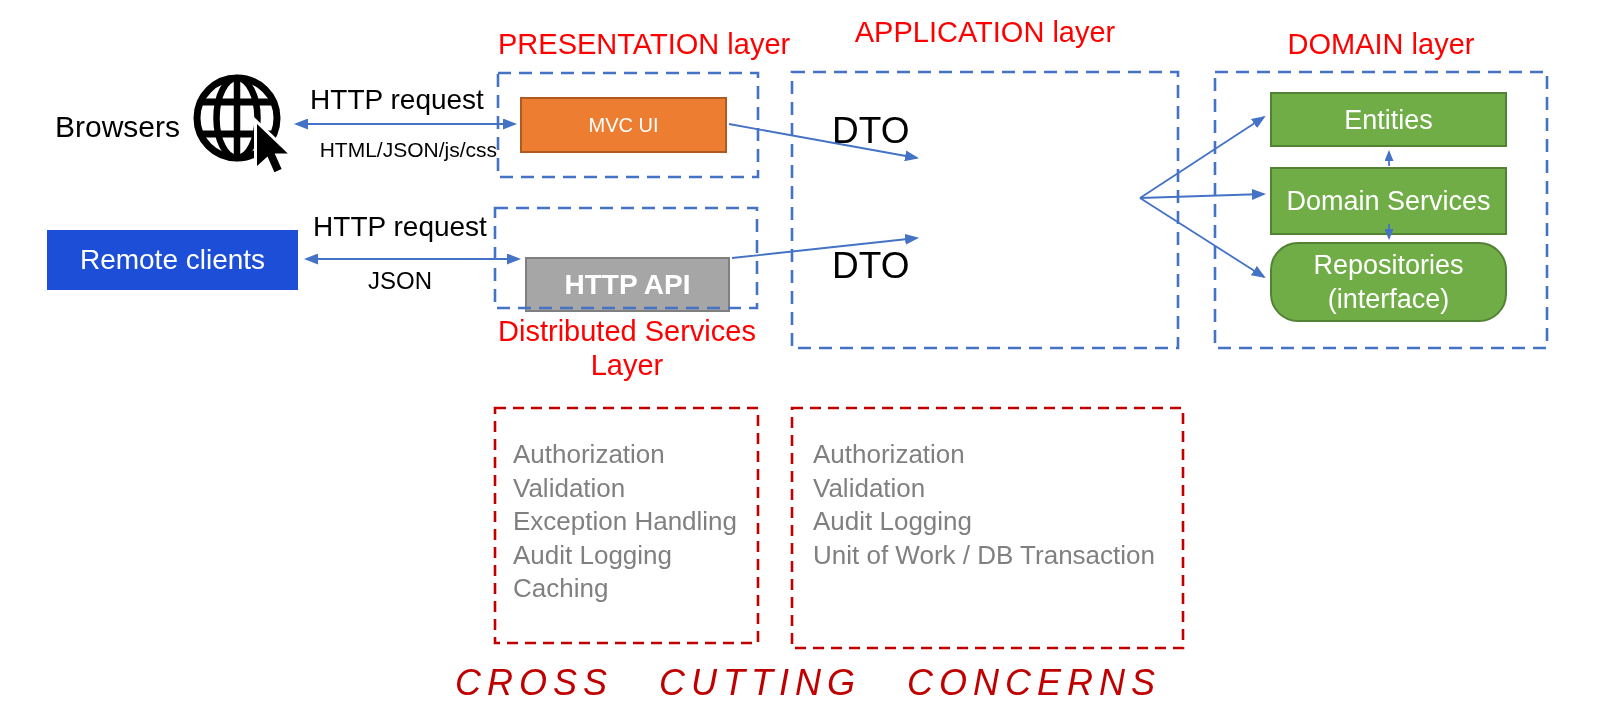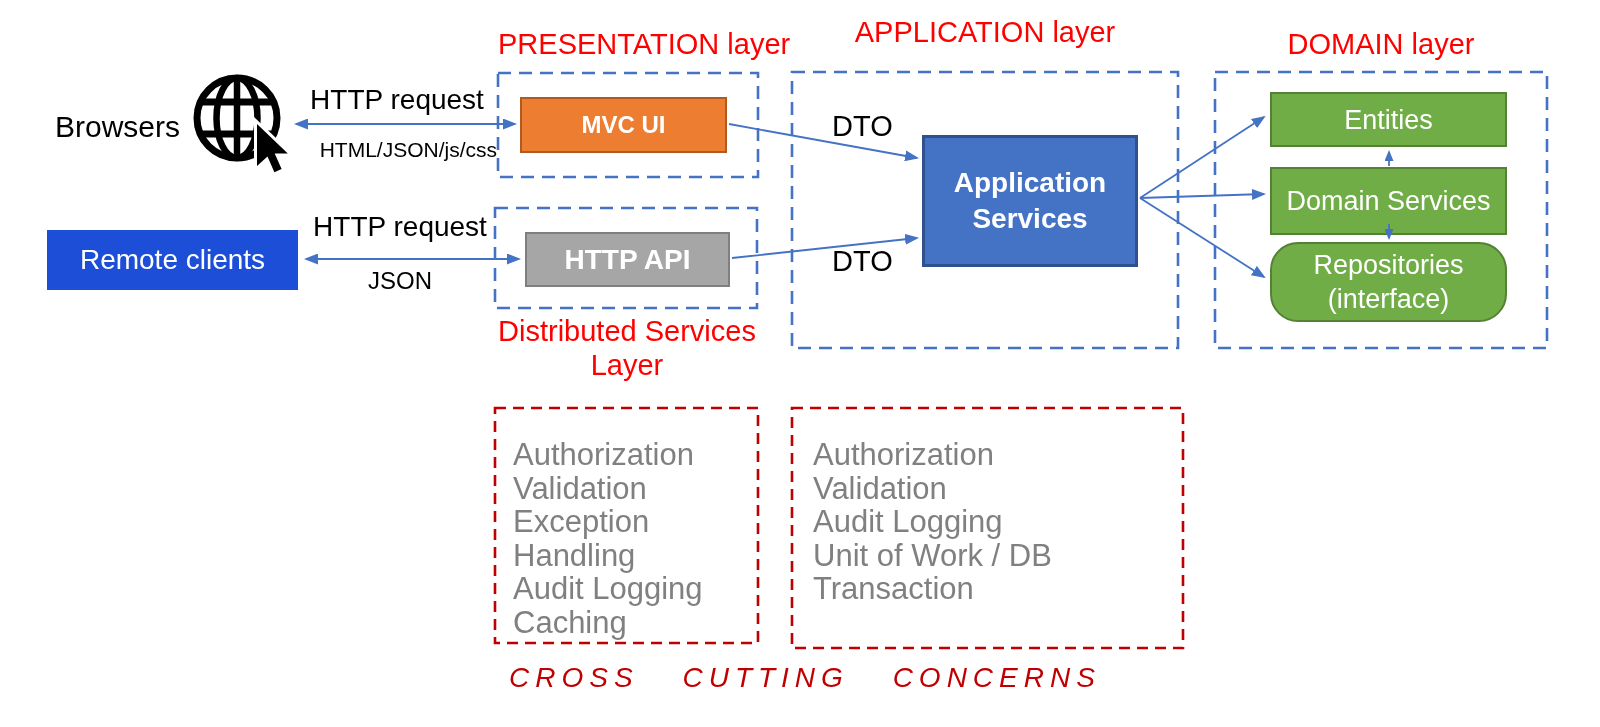--- a/index.html
+++ b/index.html
@@ -7,41 +7,41 @@
     position:relative;width:1600px;height:727px;background:#fff;overflow:hidden;
     font-family:"Liberation Sans",sans-serif;
   }
   .abs{position:absolute;}
   .layer-title{
     color:var(--red_title,#f00);font-size:29px;font-weight:400;
     text-align:center;white-space:nowrap;line-height:34px;
   }
   .black-label{color:#000;font-size:28px;white-space:nowrap;}
   .small-label{color:#000;font-size:21px;white-space:nowrap;}
-  .dto-label{color:#000;font-size:29px;font-weight:400;}
+  .dto-label{color:#000;font-size:37px;font-weight:400;}
   .filled-box{
     display:flex;align-items:center;justify-content:center;text-align:center;
     color:#fff;box-sizing:border-box;
   }
   .box-mvc{background:var(--orange,#ED7D31);border:2.5px solid var(--orange_border,#AE5A21);
-    font-weight:bold;font-size:24px;}
+    font-weight:normal;font-size:20px;}
   .box-api{background:var(--gray_fill,#A6A6A6);border:2.5px solid var(--gray_border,#7F7F7F);
-    font-weight:bold;font-size:28px;}
+    font-weight:bold;font-size:28px;margin-top:25px;}
   .box-app{background:var(--accent_blue,#4472C4);border:3px solid var(--blue_border,#2F528F);
     font-weight:bold;font-size:28px;line-height:36px;padding:0 28px;}
   .box-green{background:var(--green,#70AD47);border:2px solid var(--green_border,#548235);
     font-size:27px;line-height:34px;padding:0 2px;}
   .box-black{background:#1d4ed8;color:#fff;font-size:28px;
     display:flex;align-items:center;justify-content:center;}
   .concern-list{
-    color:var(--gray_text,#808080);font-size:31px;line-height:33.5px;
+    color:var(--gray_text,#808080);font-size:26px;line-height:33.5px;
     box-sizing:border-box;padding:30px 8px 0 18px;
   }
   .footer-text{
-    color:var(--red_dashed,#C00000);font-size:28px;font-style:italic;
+    color:var(--red_dashed,#C00000);font-size:36px;font-style:italic;
     letter-spacing:6px;word-spacing:30px;text-align:center;white-space:nowrap;
   }
   svg.overlay{position:absolute;left:0;top:0;pointer-events:none;}
 </style>
 </head>
 <body>
 
 <div class="canvas">
 
   <div class="abs black-label" style="left:55px;top:110px;font-size:30px;">Browsers</div>
@@ -78,23 +78,20 @@
   <div class="abs layer-title" style="left:477px;top:314px;width:300px;white-space:normal;">Distributed Services Layer</div>
 
   <div class="abs filled-box box-mvc" style="left:520px;top:97px;width:207px;height:56px;">
     <span>MVC UI</span>
   </div>
 
   <div class="abs filled-box box-api" style="left:525px;top:232px;width:205px;height:55px;">
     <span>HTTP API</span>
   </div>
 
-  <div class="abs filled-box box-app" style="left:922px;top:135px;width:216px;height:132px;">
-    <span>Application Services</span>
-  </div>
 
   <div class="abs filled-box box-green" style="left:1270px;top:92px;width:237px;height:55px;">
     <span>Entities</span>
   </div>
   <div class="abs filled-box box-green" style="left:1270px;top:167px;width:237px;height:68px;white-space:nowrap;">
     <span>Domain Services</span>
   </div>
   <div class="abs filled-box box-green" style="left:1270px;top:242px;width:237px;height:80px;border-radius:28px;">
     <span>Repositories (interface)</span>
   </div>

